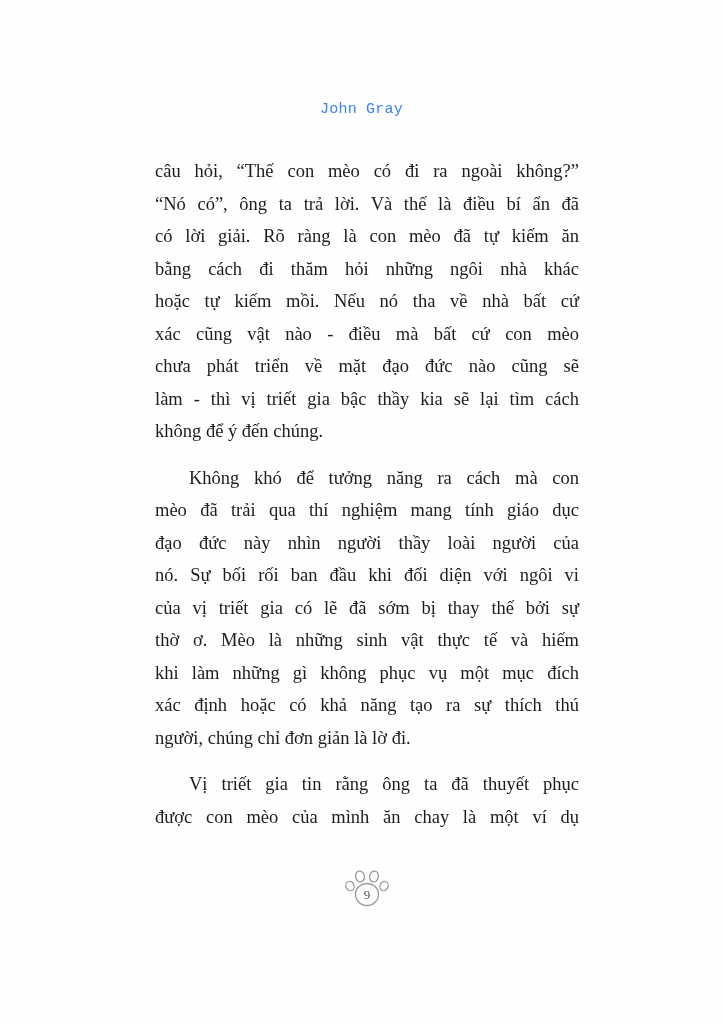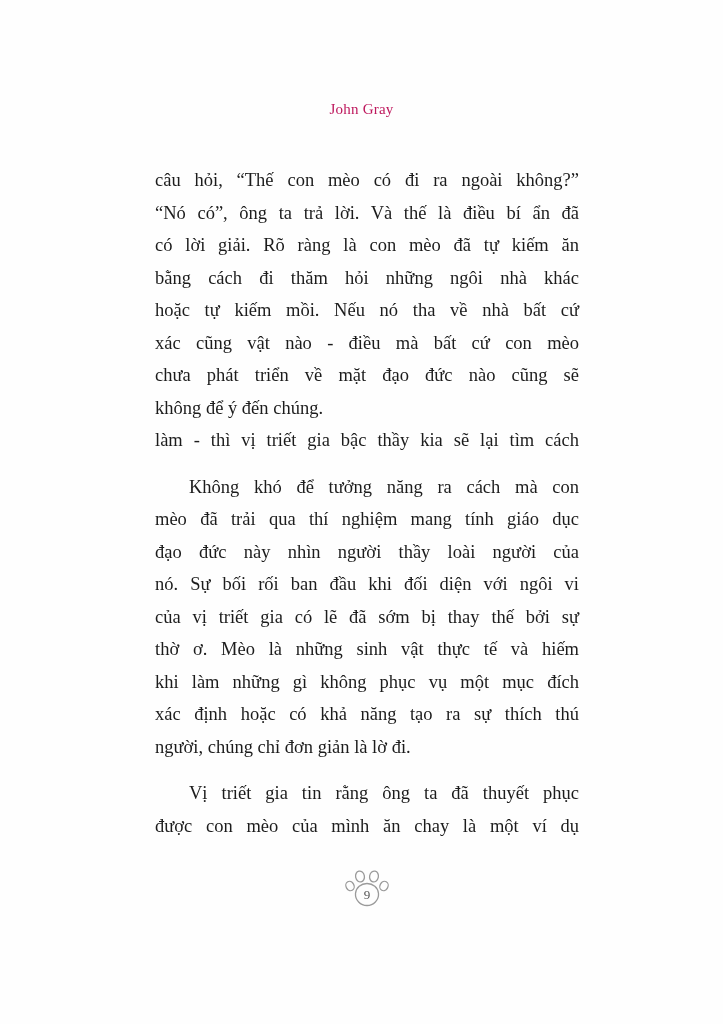--- a/index.html
+++ b/index.html
@@ -17,35 +17,35 @@
     color: #1c1c1c;
     overflow: hidden;
     box-sizing: border-box;
   }
   .running-header {
     position: absolute;
     top: 101px;
     left: 0;
     width: 100%;
     text-align: center;
-    font-family: Liberation Serif, serif;
+    font-family: Liberation Mono, monospace;
     font-size: 15px;
-    color: #be185d;
+    color: #3b82f6;
     letter-spacing: 0.2px;
   }
   .body-text {
     position: absolute;
     top: 152px;
     left: 155px;
     width: 424px;
     font-size: 18.5px;
     line-height: 32.5px;
   }
   .para {
-    margin: 12px 0 14px 0;
+    margin: 3px 0 14px 0;
   }
   .line {
     text-align: justify;
     text-align-last: justify;
   }
   .line.last {
     text-align: left;
     text-align-last: left;
   }
   .line.indent {
@@ -75,22 +75,22 @@
   <div class="body-text">
 
     <div class="para">
       <div class="line">câu hỏi, “Thế con mèo có đi ra ngoài không?”</div>
       <div class="line">“Nó có”, ông ta trả lời. Và thế là điều bí ẩn đã</div>
       <div class="line">có lời giải. Rõ ràng là con mèo đã tự kiếm ăn</div>
       <div class="line">bằng cách đi thăm hỏi những ngôi nhà khác</div>
       <div class="line">hoặc tự kiếm mồi. Nếu nó tha về nhà bất cứ</div>
       <div class="line">xác cũng vật nào - điều mà bất cứ con mèo</div>
       <div class="line">chưa phát triển về mặt đạo đức nào cũng sẽ</div>
+      <div class="line">làm - thì vị triết gia bậc thầy kia sẽ lại tìm cách</div>
       <div class="line last">không để ý đến chúng.</div>
-      <div class="line">làm - thì vị triết gia bậc thầy kia sẽ lại tìm cách</div>
     </div>
 
     <div class="para">
       <div class="line indent">Không khó để tưởng năng ra cách mà con</div>
       <div class="line">mèo đã trải qua thí nghiệm mang tính giáo dục</div>
       <div class="line">đạo đức này nhìn người thầy loài người của</div>
       <div class="line">nó. Sự bối rối ban đầu khi đối diện với ngôi vi</div>
       <div class="line">của vị triết gia có lẽ đã sớm bị thay thế bởi sự</div>
       <div class="line">thờ ơ. Mèo là những sinh vật thực tế và hiếm</div>
       <div class="line">khi làm những gì không phục vụ một mục đích</div>

